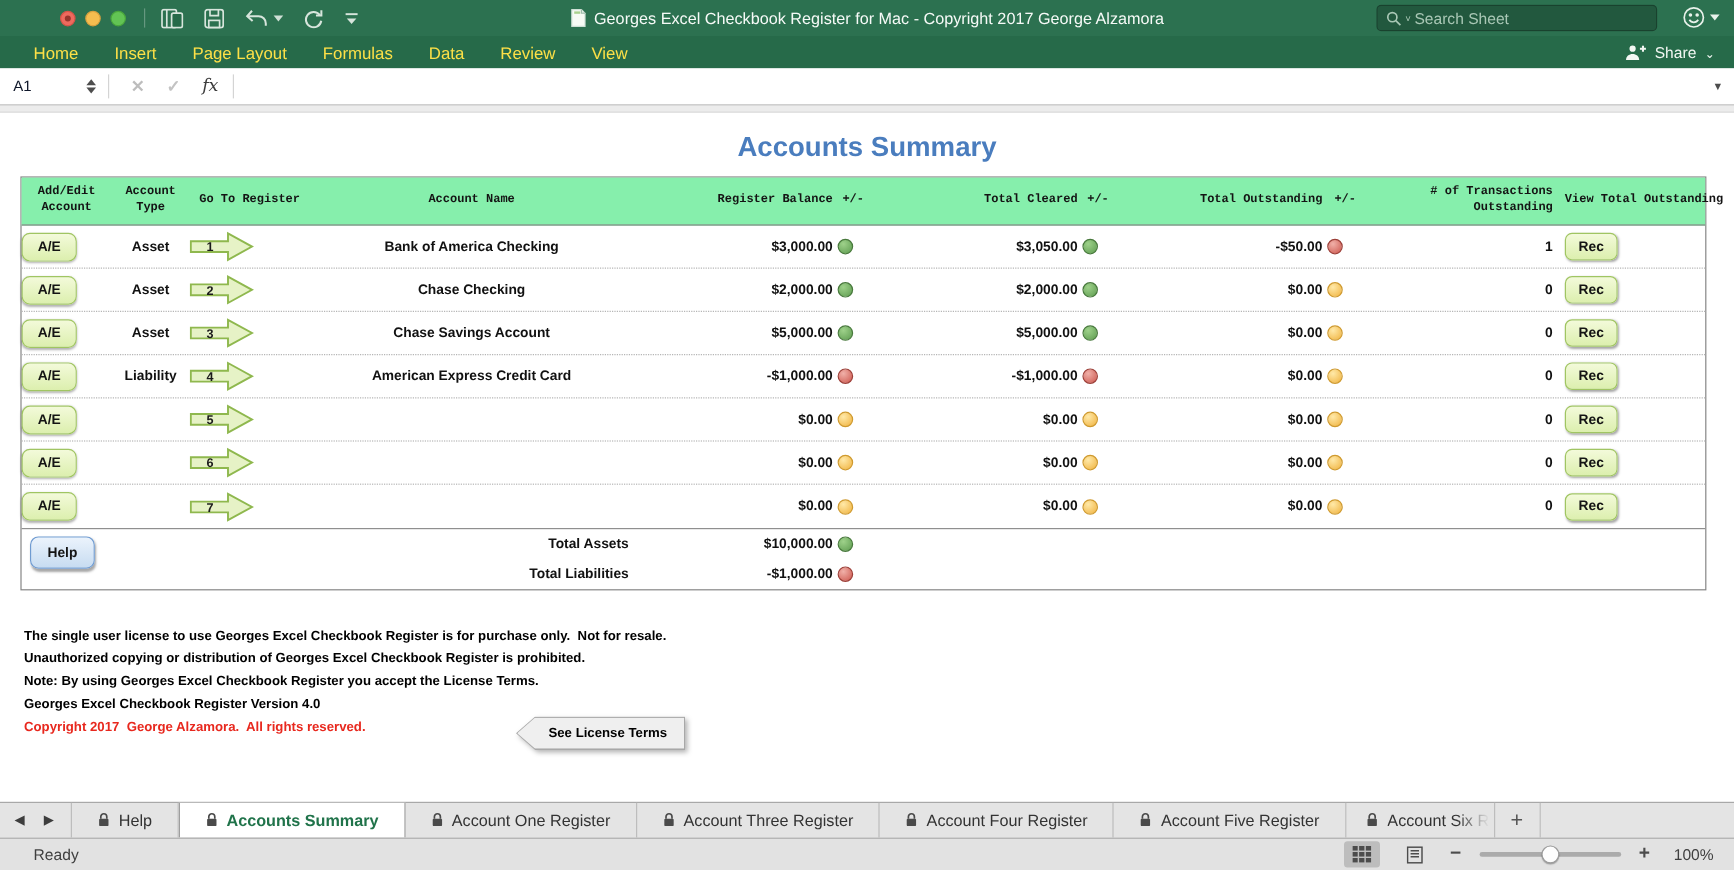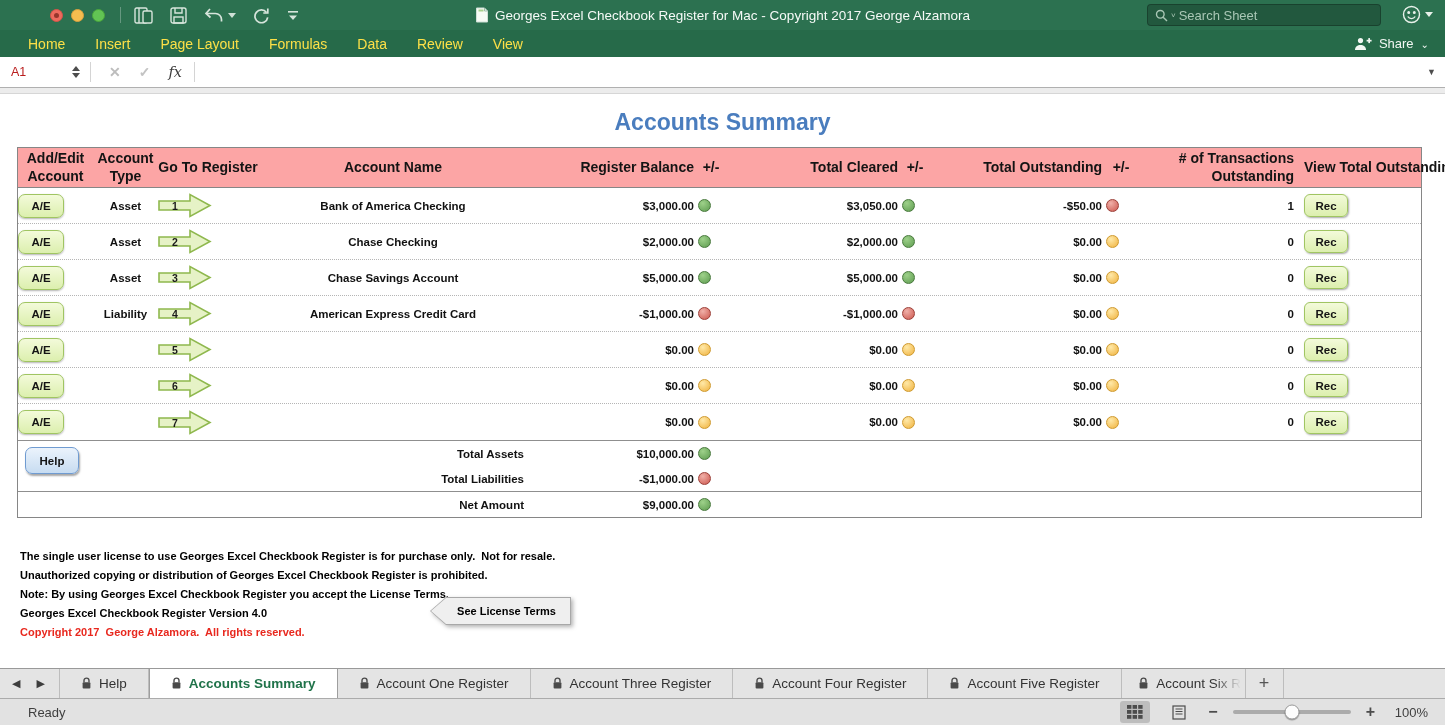--- a/index.html
+++ b/index.html
@@ -27,39 +27,39 @@
   .smiley-wrap { position:absolute; right:12px; top:5px; display:flex; align-items:center; gap:4px; }
 
   
   .ribbon { height:27px; background:#266a49; display:flex; align-items:center; padding-left:28px; flex:none; }
   .rtab { color:#fde047; font-size:14px; margin-right:30px; cursor:default; }
   .share { margin-left:auto; display:flex; align-items:center; gap:7px; color:#f2f7f3; font-size:13px; padding-right:16px; }
   .share .chev { font-size:10px; position:relative; top:1px; }
 
   
   .fbar { height:31px; background:#fff; border-bottom:1px solid #b0b0b0; display:flex; align-items:center; flex:none; }
-  .namebox { width:72px; padding-left:11px; font-size:12.5px; color:#b91c1c; }
+  .namebox { width:72px; padding-left:11px; font-size:12.5px; color:#0f172a; }
   .stepper { display:flex; flex-direction:column; gap:2px; margin-right:10px; }
   .stepper .up { width:0; height:0; border-left:4px solid transparent; border-right:4px solid transparent; border-bottom:5px solid #4d4d4d; }
   .stepper .dn { width:0; height:0; border-left:4px solid transparent; border-right:4px solid transparent; border-top:5px solid #4d4d4d; }
   .vdiv { width:1px; height:20px; background:#d4d4d4; }
   .fx-cancel { color:#bdbdbd; font-size:14px; font-weight:700; margin:0 0 0 18px; }
   .fx-accept { color:#c3c3c3; font-size:14px; font-weight:700; margin:0 18px; }
   .fx-icon { font-family:"DejaVu Serif", serif; font-style:italic; font-size:14.5px; color:#3d3d3d; margin-right:12px; }
   .fline { flex:1; height:100%; }
   .fbar-dd { color:#4d4d4d; font-size:9px; padding-right:9px; }
   .strip { height:6px; background:#ececec; border-bottom:1px solid #d6d6d6; flex:none; }
 
   
   .content { flex:1; background:#fff; position:relative; overflow:hidden; }
   .sheet-title { text-align:center; color:var(--title-blue,#4a7dbe); font-size:23px; font-weight:700; margin:15px 0 11px; }
 
   .acct-table { width:1405px; margin-left:17px; border:1px solid #868686; background:#fff; }
   .grid { display:grid; grid-template-columns:75px 65px 100px 270px 170px 26px 178px 26px 178px 30px 168px 1fr; align-items:center; }
-  .thead { height:40px; background:#fca5a5; border-bottom:1px solid #868686; font-size:14px; font-weight:700; color:#141414; line-height:1.25; }
+  .thead { height:40px; background:#86efac; border-bottom:1px solid #868686; font-size:10px; font-weight:700; color:#141414; line-height:1.25;font-family:Liberation Mono, monospace; }
   .hc { text-align:center; }
   .hr { text-align:right; padding-right:4px; }
   .hr2 { text-align:right; padding-right:10px; }
   .hnw { white-space:nowrap; text-align:center; padding-right:3px; }
   .trow { height:36px; border-bottom:1px dotted #b5b5b5; font-size:11.5px; font-weight:600; color:#111; }
   .trow:last-child { border-bottom:none; }
   .cc { text-align:center; }
   .cl { text-align:center; }
   .cr { text-align:right; padding-right:4px; }
   .cr2 { text-align:right; padding-right:10px; }
@@ -466,30 +466,20 @@
           <div class="total-row grid">
             <div></div>
             <div></div>
             <div></div>
             <div class="cr">Total Liabilities</div>
             <div class="cr">-$1,000.00</div>
             <div class="cellflex">
               <span class="dot st-red"></span>
             </div>
           </div>
-          <div class="total-row grid net">
-            <div></div>
-            <div></div>
-            <div></div>
-            <div class="cr">Net Amount</div>
-            <div class="cr">$9,000.00</div>
-            <div class="cellflex">
-              <span class="dot st-green"></span>
-            </div>
-          </div>
         </div>
     </div>
 
     <div class="license" id="license-block">
         <div>The single user license to use Georges Excel Checkbook Register is for purchase only.  Not for resale.</div>
         <div>Unauthorized copying or distribution of Georges Excel Checkbook Register is prohibited.</div>
         <div>Note: By using Georges Excel Checkbook Register you accept the License Terms.</div>
         <div>Georges Excel Checkbook Register Version 4.0</div>
         <div style="color: rgb(232, 40, 30);">Copyright 2017  George Alzamora.  All rights reserved.</div>
       </div>

